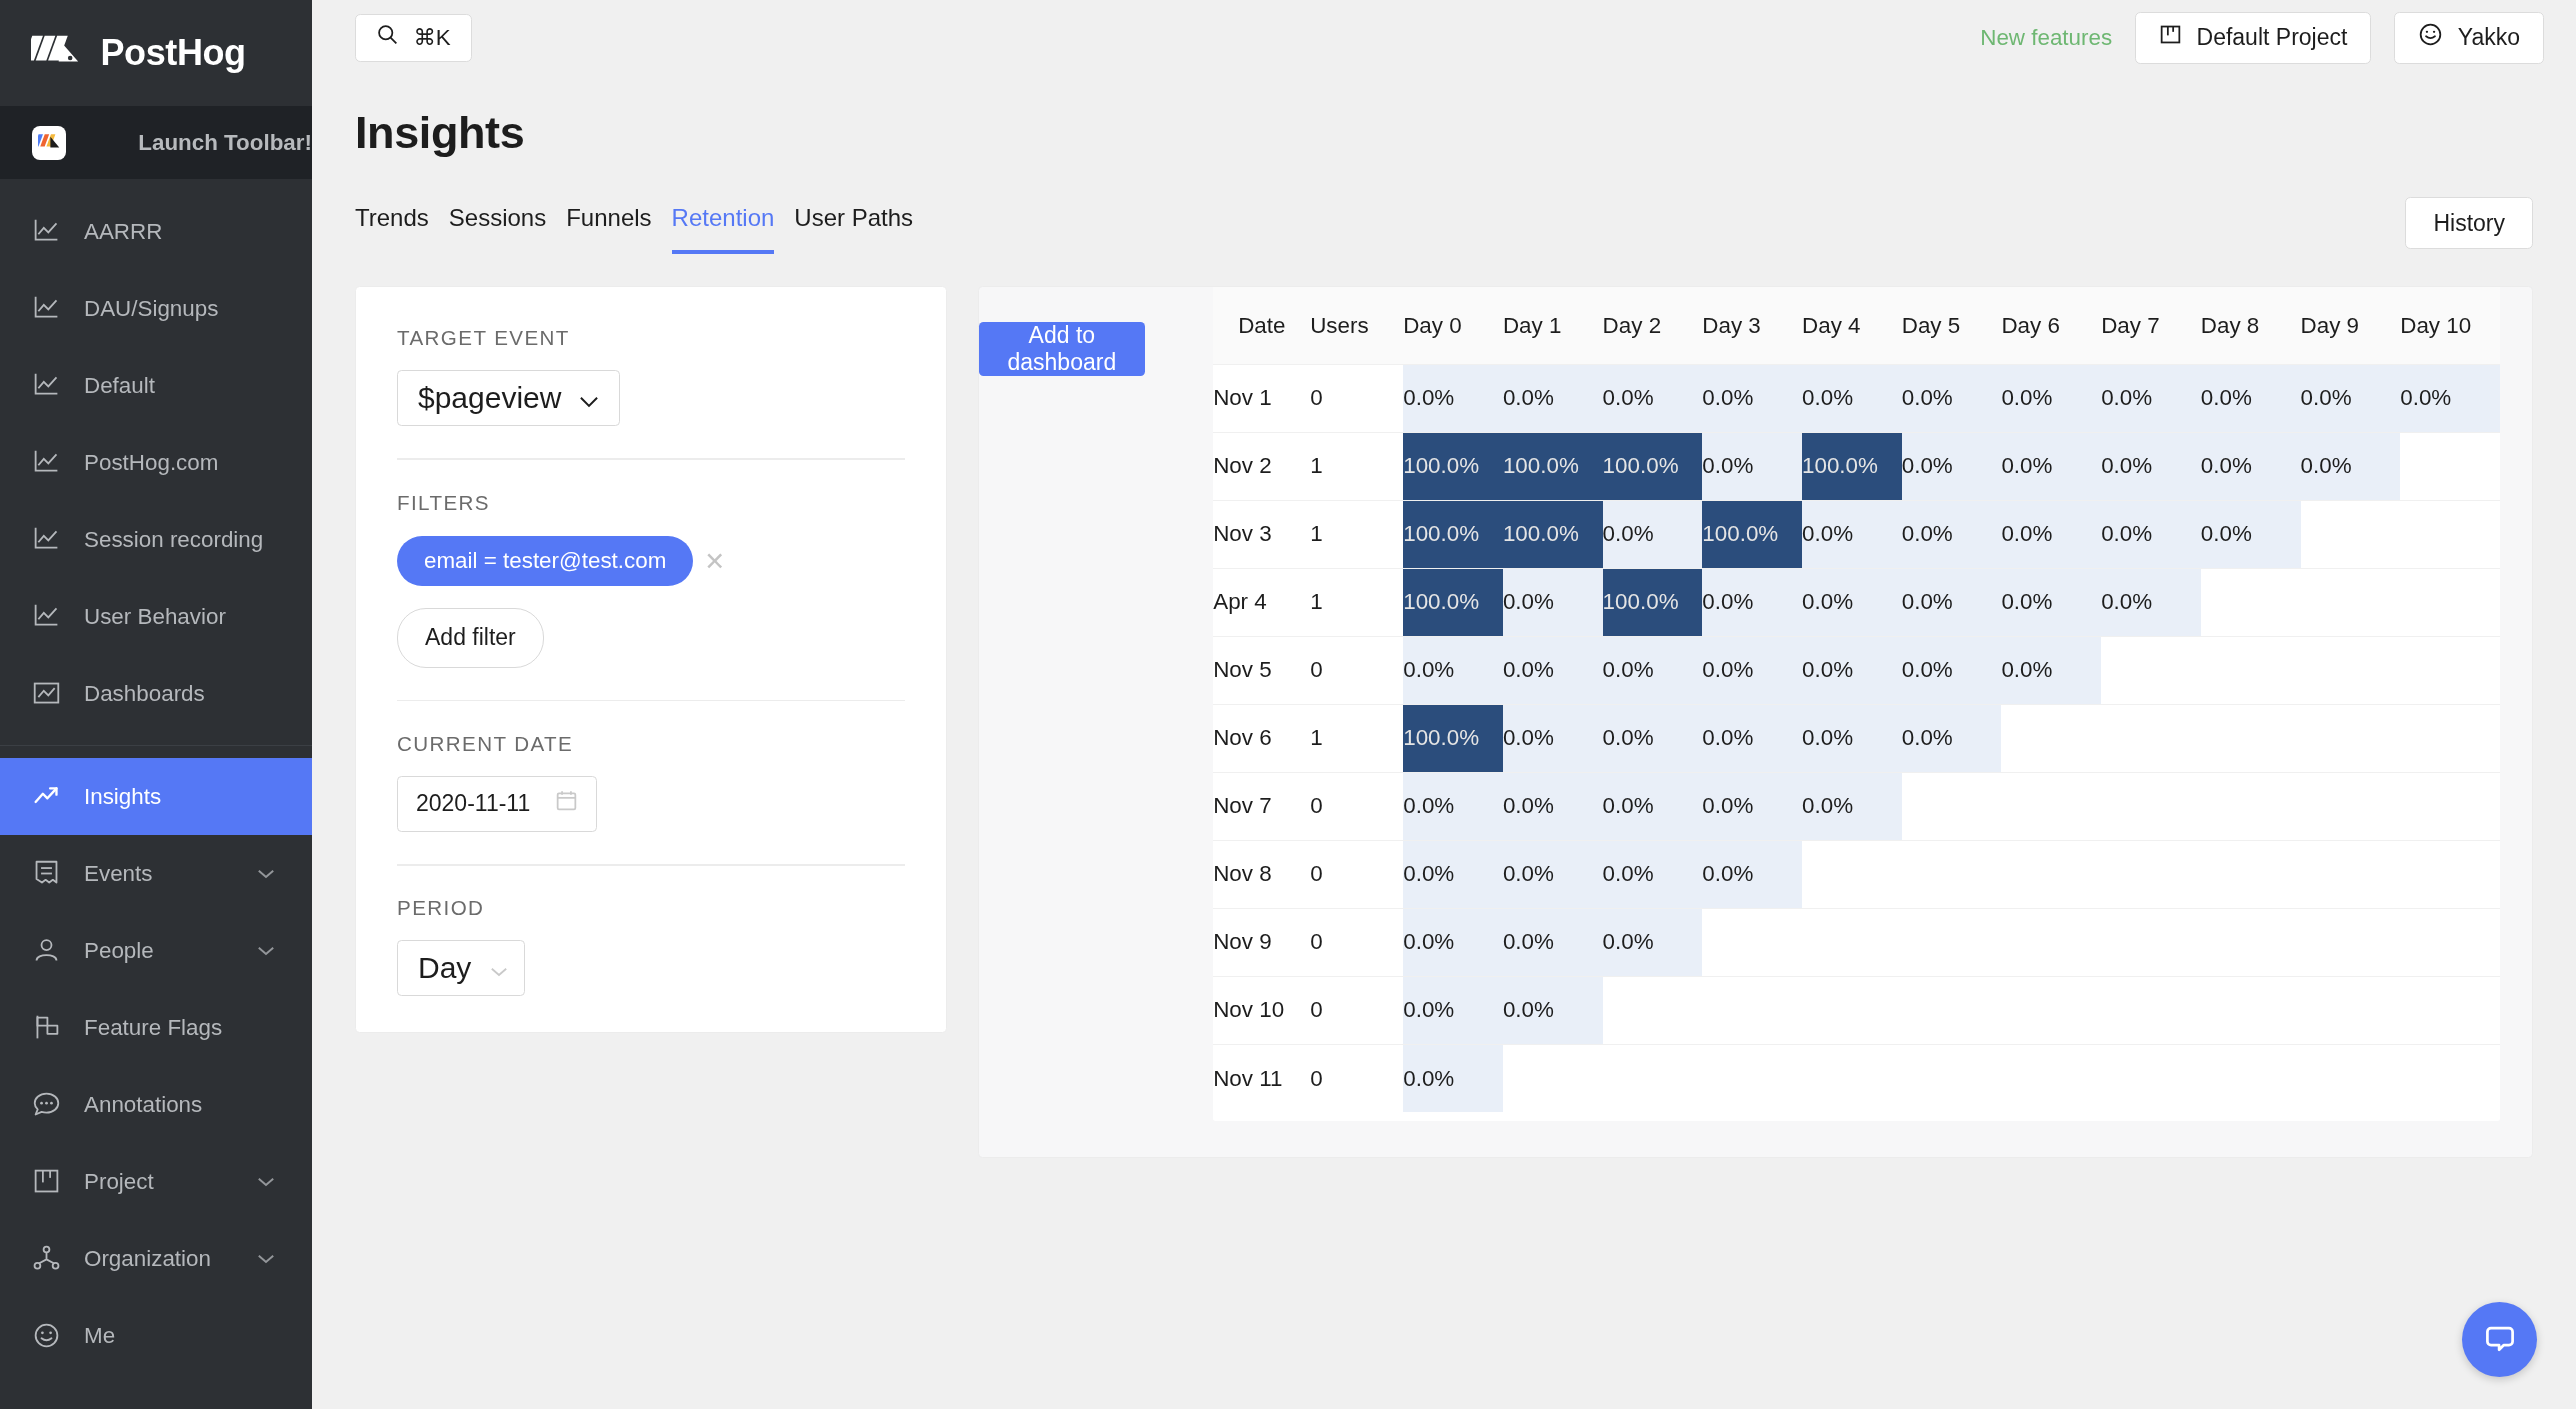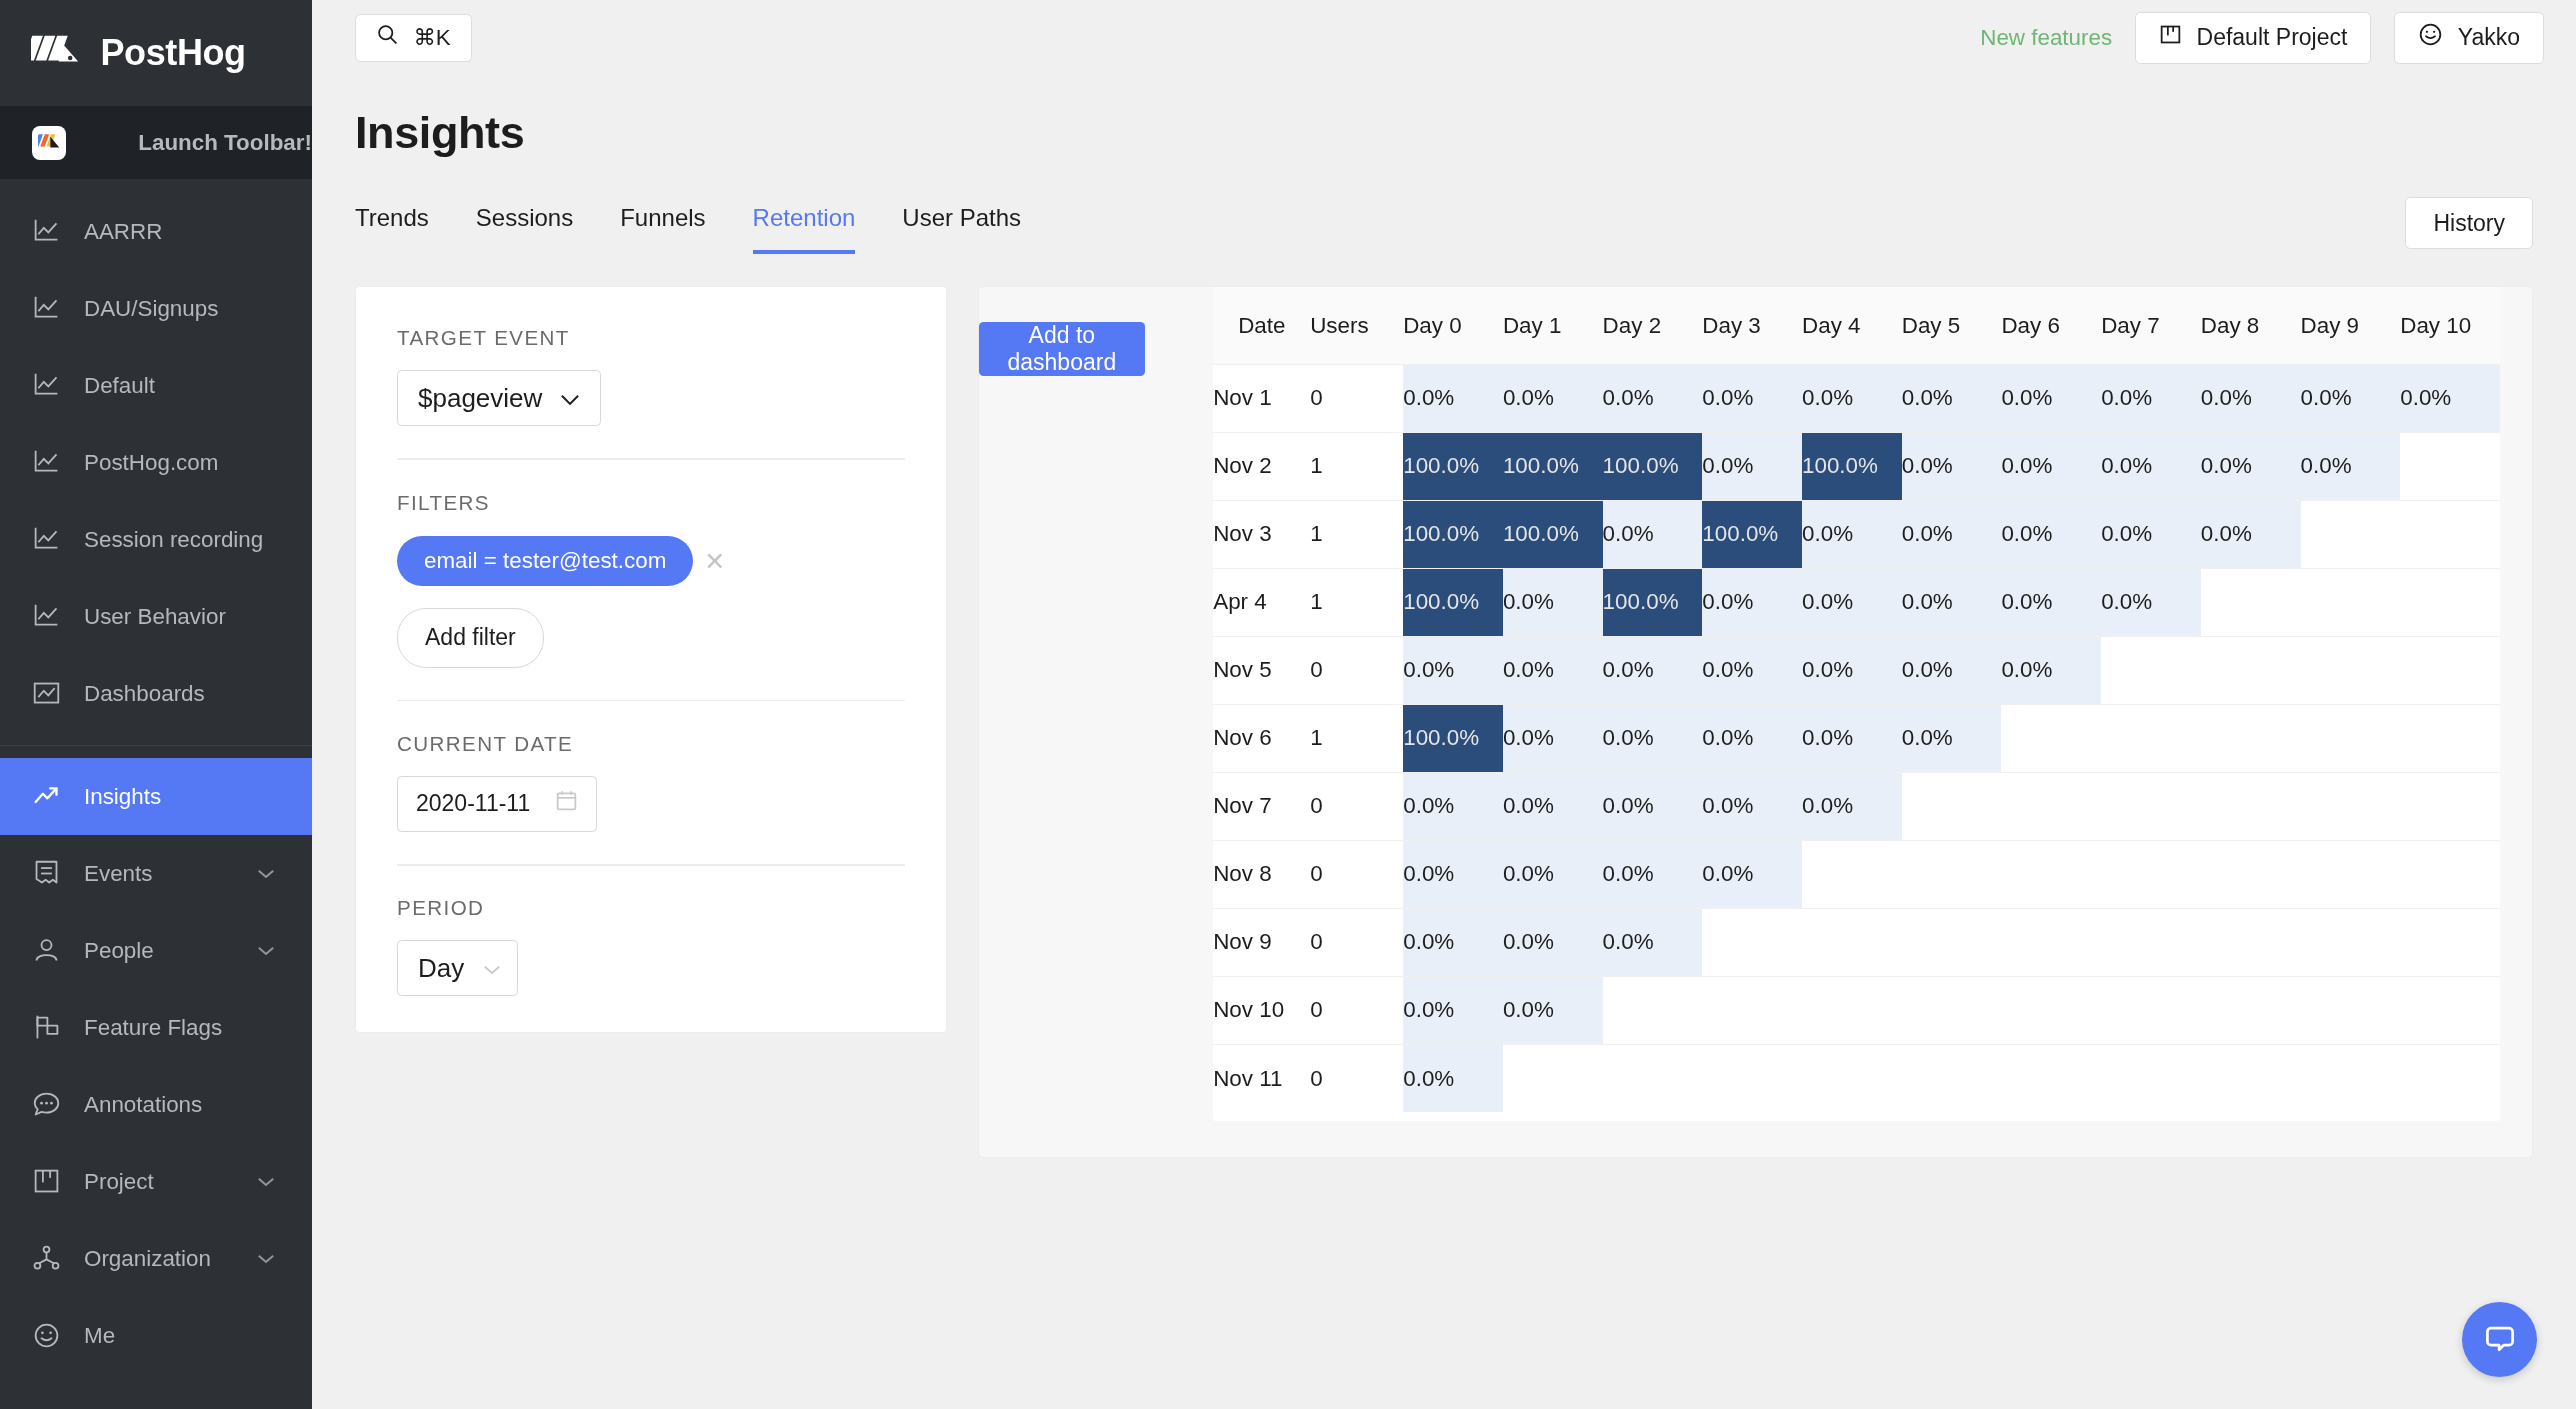--- a/index.html
+++ b/index.html
@@ -67,21 +67,21 @@
   .chip-btn {
     display: flex; align-items: center; gap: 14.4px;
     background: #fff; border: 0.9px solid #dcdcdc; border-radius: 5.4px;
     height: 52px; padding: 0 23px; font-size: 23px; color: #1d1d1d; font-weight: 400;
   }
 
   .content { padding: 32px 43px 0 43px; flex: 1; display: flex; flex-direction: column; min-height: 0; }
   .page-title { font-size: 45px; font-weight: 700; color: #1d1d1d; letter-spacing: -0.4px; }
 
   .tabs-row { display: flex; align-items: flex-end; margin-top: 38px; position: relative; }
-  .tabs { display: flex; gap: 47px; border-bottom: 0; }
+  .tabs { display: flex; gap: 20px; border-bottom: 0; }
   .tab {
     font-size: 24px; color: #1d1d1d; padding-bottom: 18px;
     border-bottom: 4.5px solid transparent;
   }
   .tab.active { color: #5578f5; border-bottom-color: #5578f5; }
   .history-btn {
     margin-left: auto; margin-bottom: 5.4px;
     background: #fff; border: 0.9px solid #dcdcdc; border-radius: 5.4px;
     height: 52px; padding: 0 27px; font-size: 23px; color: #1d1d1d;
     display: flex; align-items: center;
@@ -95,21 +95,21 @@
     padding: 39px 41px 36px 41px; border: 0.9px solid #ececec;
   }
   .f-label {
     font-size: 20.6px; color: #6b6b6b; letter-spacing: 1.4px; font-weight: 400;
     text-transform: uppercase;
   }
   .f-sep { height: 1.8px; background: #ececec; margin: 32px 0 30.5px 0; }
   .select-box {
     margin-top: 20px; display: inline-flex; align-items: center; gap: 18px;
     background: #fff; border: 0.9px solid #d9d9d9; border-radius: 4.5px;
-    height: 56px; padding: 0 20px; font-size: 26px; color: #1d1d1d;
+    height: 56px; padding: 0 20px; font-size: 30px; color: #1d1d1d;
   }
   .select-box.narrow { padding-right: 14.4px; }
   .filter-tag-row { display: flex; align-items: center; gap: 10.8px; margin-top: 21.5px; }
   .filter-tag {
     background: #5578f5; color: #fff; border-radius: 29px;
     height: 50px; display: flex; align-items: center; padding: 0 27px;
     font-size: 22.4px; white-space: nowrap;
   }
   .tag-x { color: #c4c4c4; font-size: 25px; line-height: 1; }
   .add-filter {

